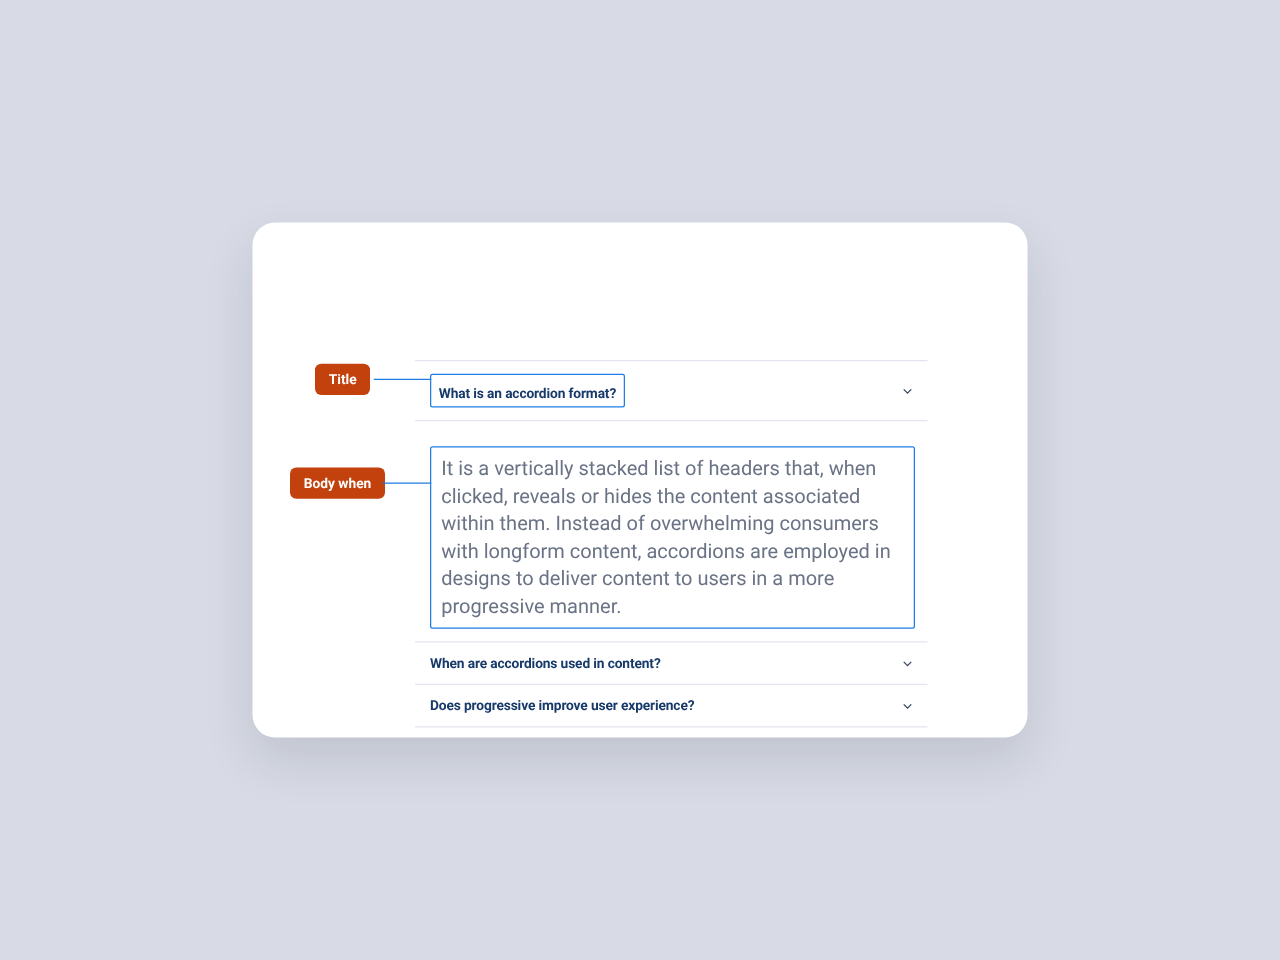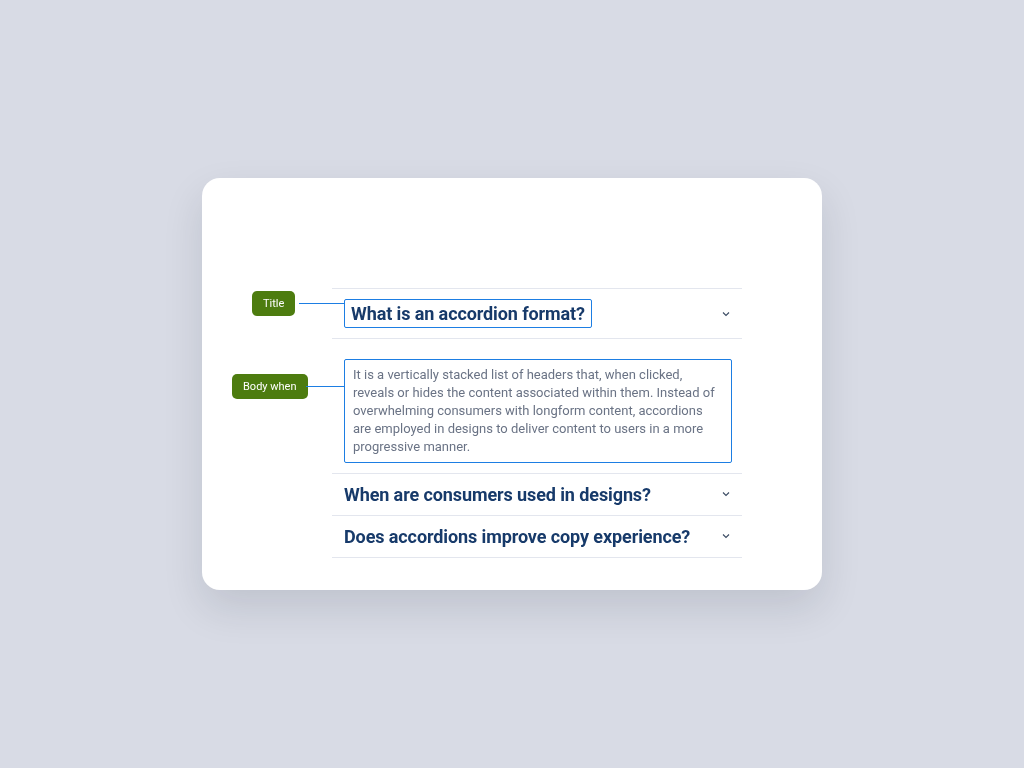--- a/index.html
+++ b/index.html
@@ -31,48 +31,48 @@
   }
   .row:last-child { border-bottom: 1px solid #e3e6ee; }
   .row-header {
     display: flex;
     align-items: center;
     justify-content: space-between;
     cursor: pointer;
   }
   .row-title {
     color: #173a6a;
-    font-size: 18px;
+    font-size: 11px;
     font-weight: 700;
     letter-spacing: -0.1px;
   }
   .chev { color: #3a4a63; flex: 0 0 auto; }
   .chev svg { display:block; }
   .highlight-title {
     border: 1px solid #1d7ee3;
     border-radius: 2px;
     padding: 3px 6px;
     display: inline-block;
   }
   .body-box {
     margin-top: 10px;
     border: 1px solid #1d7ee3;
     border-radius: 2px;
     padding: 6px 8px;
     color: #6a7385;
-    font-size: 13px;
+    font-size: 16px;
     line-height: 1.38;
   }
   
   .tag {
     position: absolute;
-    background: #4d7c0f;
+    background: #c2410c;
     color: #fff;
     font-size: 11px;
-    font-weight: 400;
+    font-weight: 700;
     padding: 6px 11px;
     border-radius: 5px;
     white-space: nowrap;
   }
   .connector {
     position: absolute;
     height: 1px;
     background: #1d7ee3;
   }
   .tag-title { top: 113px; left: 50px; }
@@ -107,32 +107,32 @@
     </div>
 
     <div class="row">
       <div class="body-box">
         <span>It is a vertically stacked list of headers that, when clicked, reveals or hides the content associated within them. Instead of overwhelming consumers with longform content, accordions are employed in designs to deliver content to users in a more progressive manner.</span>
       </div>
     </div>
 
     <div class="row">
       <div class="row-header">
-        <span class="row-title">When are consumers used in designs?</span>
+        <span class="row-title">When are accordions used in content?</span>
         <span class="chev">
           <svg width="12" height="12" viewBox="0 0 24 24" fill="none" stroke="currentColor" stroke-width="2.2">
               <polyline points="6 9 12 15 18 9"></polyline>
             </svg>
         </span>
       </div>
     </div>
 
     <div class="row">
       <div class="row-header">
-        <span class="row-title">Does accordions improve copy experience?</span>
+        <span class="row-title">Does progressive improve user experience?</span>
         <span class="chev">
           <svg width="12" height="12" viewBox="0 0 24 24" fill="none" stroke="currentColor" stroke-width="2.2">
               <polyline points="6 9 12 15 18 9"></polyline>
             </svg>
         </span>
       </div>
     </div>
 
   </div>
 </div>

